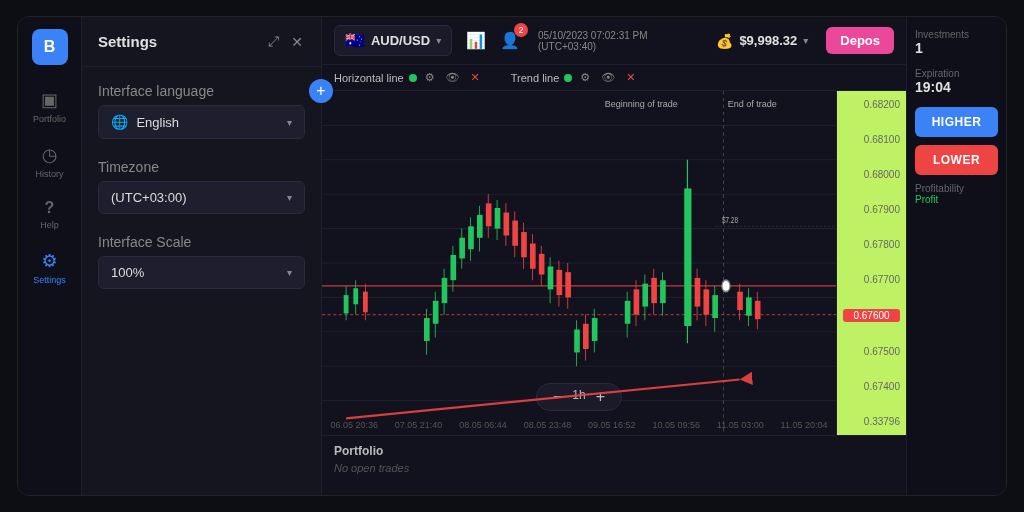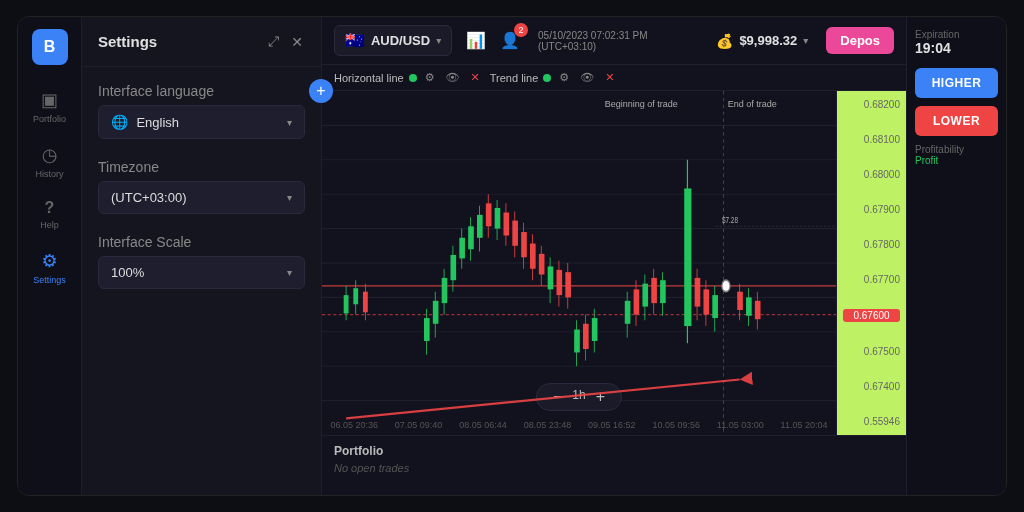--- a/index.html
+++ b/index.html
@@ -230,21 +230,21 @@
       padding: 6px 14px;
       font-size: 13px;
       font-weight: 600;
       cursor: pointer;
     }
 
     .chart-toolbar {
       display: flex;
       align-items: center;
       padding: 4px 12px;
-      gap: 7px;
+      gap: 28px;
       border-bottom: 1px solid #1e1e2e;
       background: #12121e;
       font-size: 11px;
     }
     .toolbar-item {
       display: flex;
       align-items: center;
       gap: 5px;
       color: #bbb;
     }
@@ -508,21 +508,21 @@
         <span class="pair-name">AUD/USD</span>
         <span style="color:#888;font-size:10px;">▾</span>
       </div>
       <div class="chart-tools">
         <button class="tool-btn">📊</button>
         <div class="icon-relative">
           <button class="tool-btn">👤</button>
           <span class="badge">2</span>
         </div>
       </div>
-      <span class="datetime-info">05/10/2023 07:02:31 PM (UTC+03:10)</span>
+      <span class="datetime-info">05/10/2023 07:02:31 PM (UTC+03:40)</span>
       <div class="balance-area">
         <span class="balance-icon">💰</span>
         <span class="balance-amount">$9,998.32</span>
         <span style="color:#888;font-size:10px;">▾</span>
       </div>
       <button class="deposit-btn">Depos</button>
     </div>
 
     <div class="chart-toolbar">
       <div class="toolbar-item">
@@ -650,21 +650,21 @@
           <line x1="542" y1="175" x2="542" y2="208" stroke="#ef4444" stroke-width="1"></line>
           <rect x="539" y="183" width="7" height="16" fill="#ef4444"></rect>
 
           <line x1="490" y1="118" x2="640" y2="118" stroke="#888" stroke-width="0.5" stroke-dasharray="3,2" opacity="0.4"></line>
           <text x="498" y="115" font-size="8" fill="#aaa">$7.28</text>
         </svg>
 
         
         <div class="time-labels">
           <span>06.05 20:36</span>
-          <span>07.05 09:40</span>
+          <span>07.05 21:40</span>
           <span>08.05 06:44</span>
           <span>08.05 23:48</span>
           <span>09.05 16:52</span>
           <span>10.05 09:56</span>
           <span>11.05 03:00</span>
           <span>11.05 20:04</span>
         </div>
 
         
         <div class="zoom-controls">
@@ -687,31 +687,35 @@
       <div class="chart-price-axis">
         <span class="price-label">0.68200</span>
         <span class="price-label">0.68100</span>
         <span class="price-label">0.68000</span>
         <span class="price-label">0.67900</span>
         <span class="price-label">0.67800</span>
         <span class="price-label">0.67700</span>
         <span class="price-label current">0.67600</span>
         <span class="price-label">0.67500</span>
         <span class="price-label">0.67400</span>
-        <span class="price-label">0.55946</span>
+        <span class="price-label">0.33796</span>
       </div>
     </div>
 
     <div class="bottom-bar">
       <div class="portfolio-title">Portfolio</div>
       <div class="no-trades">No open trades</div>
     </div>
   </div>
 
   <div class="right-panel">
+    <div>
+      <div class="rp-label">Investments</div>
+      <div class="rp-value">1</div>
+    </div>
     <div>
       <div class="rp-label">Expiration</div>
       <div class="rp-value">19:04</div>
     </div>
     <button class="higher-btn">HIGHER</button>
     <button class="lower-btn">LOWER</button>
     <div>
       <div class="rp-label">Profitability</div>
       <div class="rp-profit">Profit</div>
     </div>

